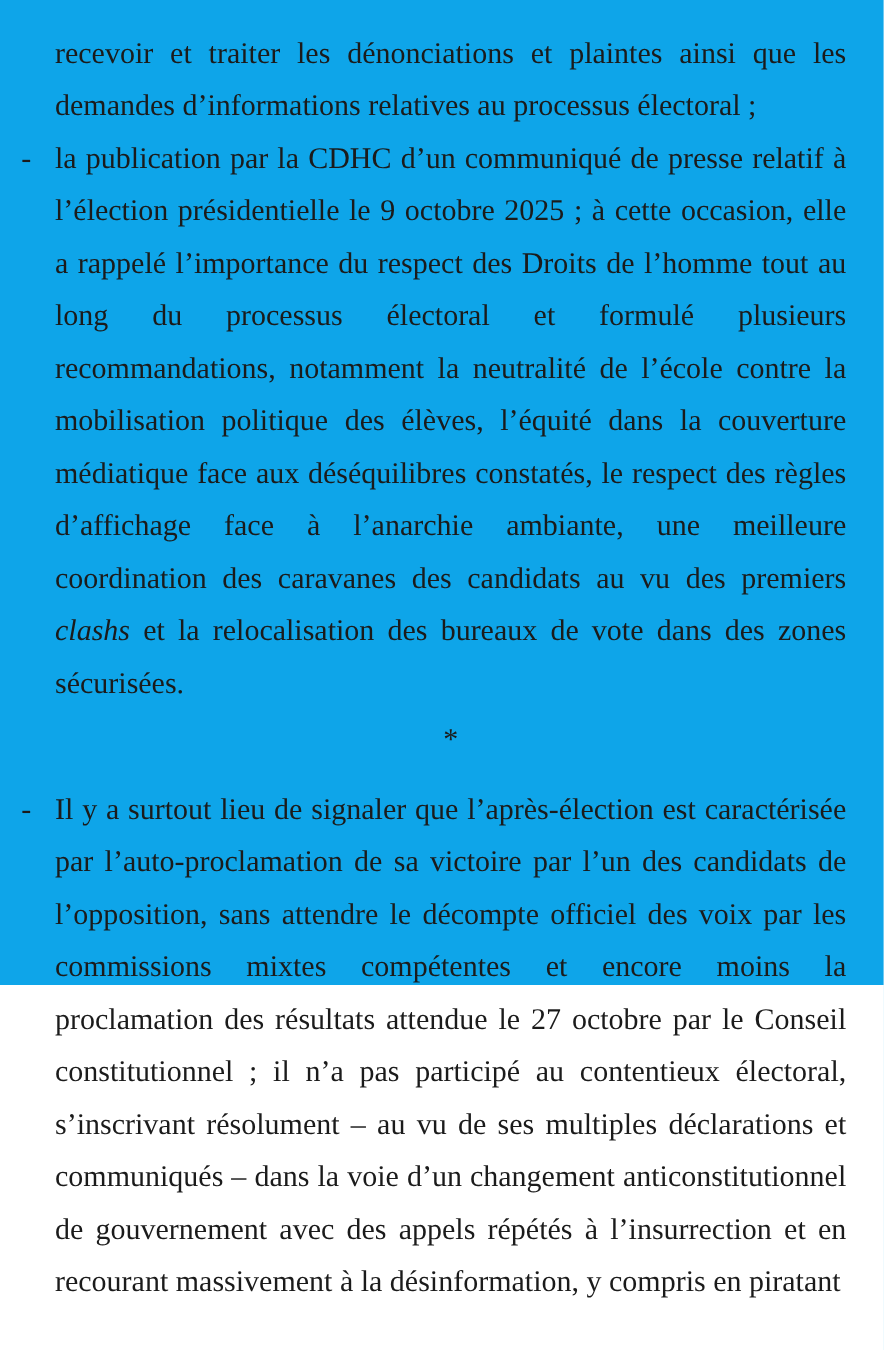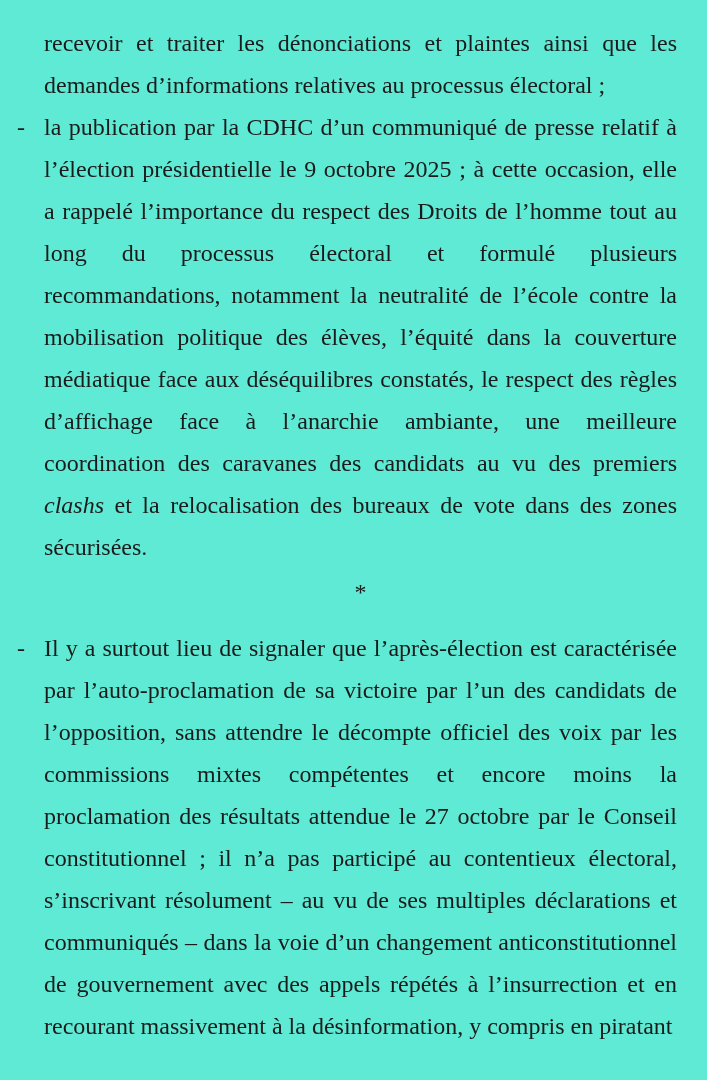--- a/index.html
+++ b/index.html
@@ -5,22 +5,22 @@
   * { margin: 0; padding: 0; box-sizing: border-box; }
   html, body { background: #ffffff; }
   body {
     width: 707px;
     height: 1080px;
     overflow: hidden;
     font-family: "Liberation Serif", serif;
   }
   .page {
     width: 707px;
-    height: 1080px;
-    background: #5eead4;
+    height: 788px;
+    background: #0ea5e9;
     color: #1b1b1b;
     font-size: 24px;
     line-height: 42px;
     padding: 22px 30px 0 44px;
   }
   .item {
     position: relative;
     text-align: justify;
     text-justify: inter-word;
   }

